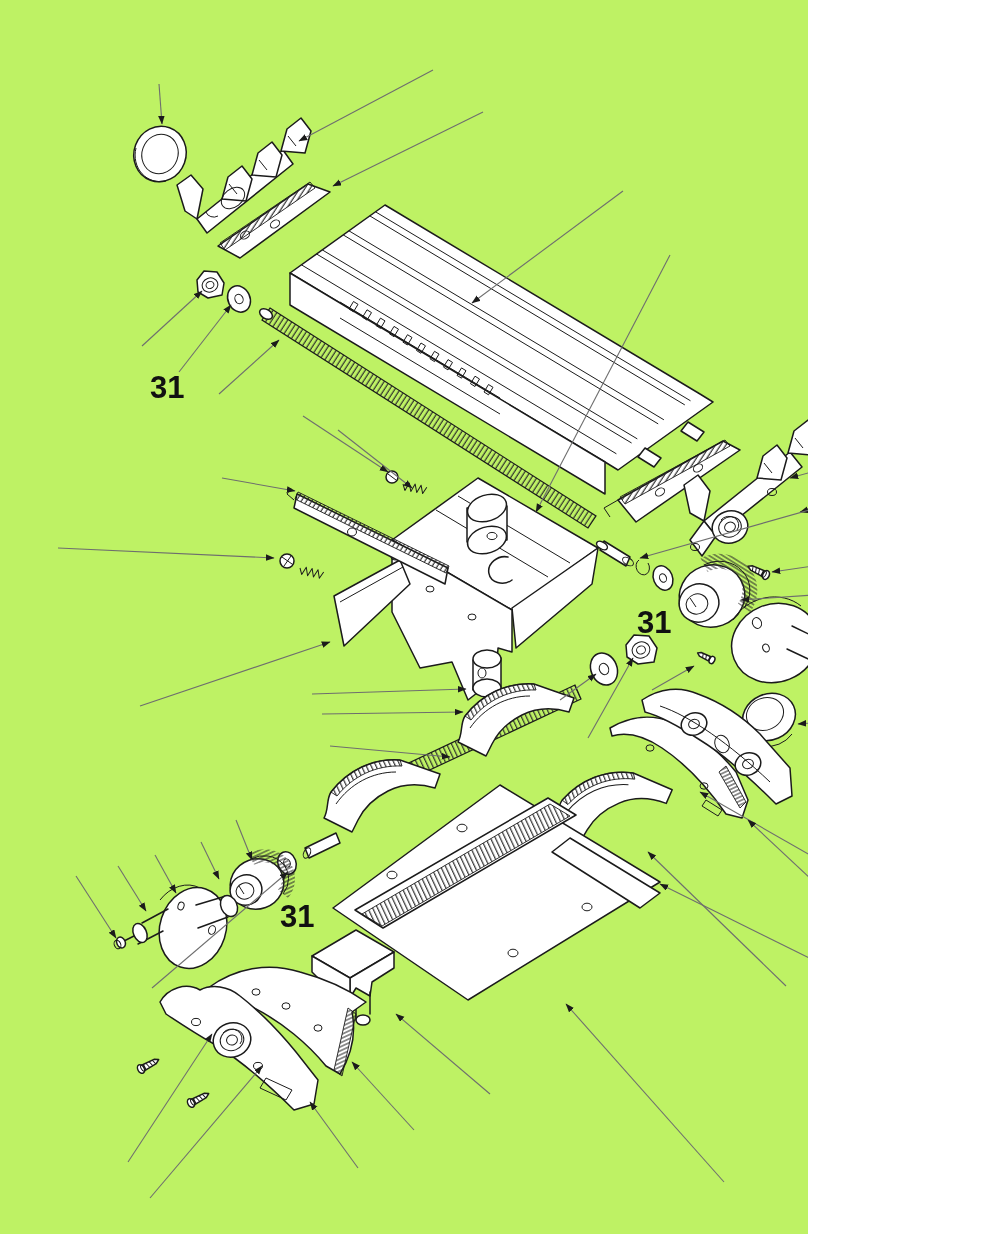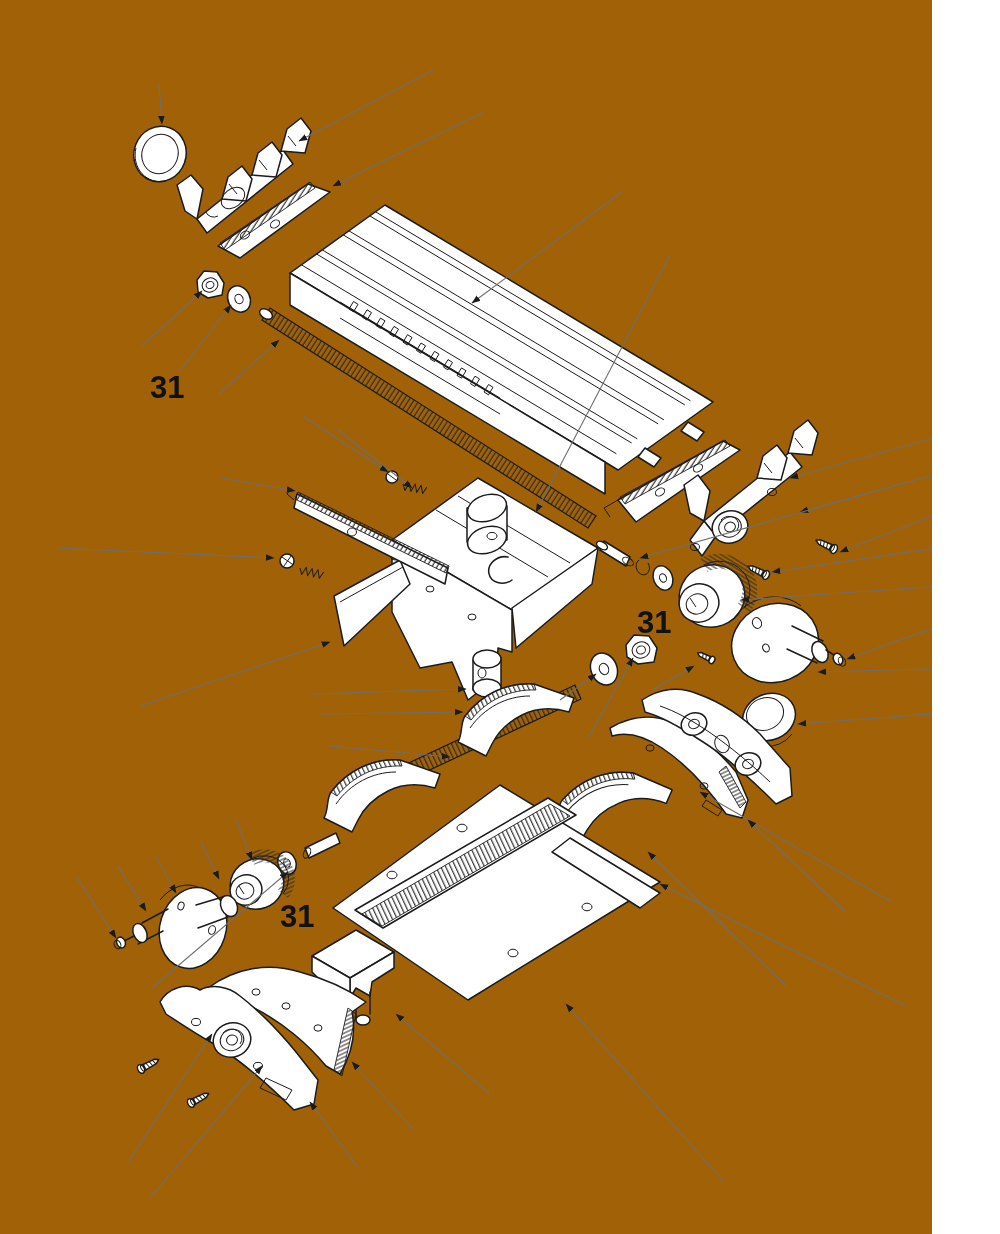--- a/index.html
+++ b/index.html
@@ -1,16 +1,16 @@
 <!DOCTYPE html>
 <html><head>
 <meta charset="utf-8">
 <style>
   html,body{margin:0;padding:0;background:#ffffff;}
-  .stage{position:relative;width:932px;height:1234px;background:#a16207;overflow:hidden;
+  .stage{position:relative;width:808px;height:1234px;background:#bef264;overflow:hidden;
          font-family:"Liberation Sans", sans-serif;}
   svg{display:block;}
   .p  {fill:#ffffff;stroke:#1b1b1b;stroke-width:1.5;stroke-linejoin:round;stroke-linecap:round;}
   .pn {fill:none;stroke:#1b1b1b;stroke-width:1.5;stroke-linejoin:round;stroke-linecap:round;}
   .t  {fill:none;stroke:#1b1b1b;stroke-width:1;stroke-linejoin:round;}
   .ld {fill:none;stroke:#6e6e6e;stroke-width:1.1;}
   .hz {stroke:#1b1b1b;stroke-width:0.9;}
   .callout{font-family:"Liberation Sans", sans-serif;font-weight:bold;font-size:31px;fill:#111;}
 </style>
 </head>

